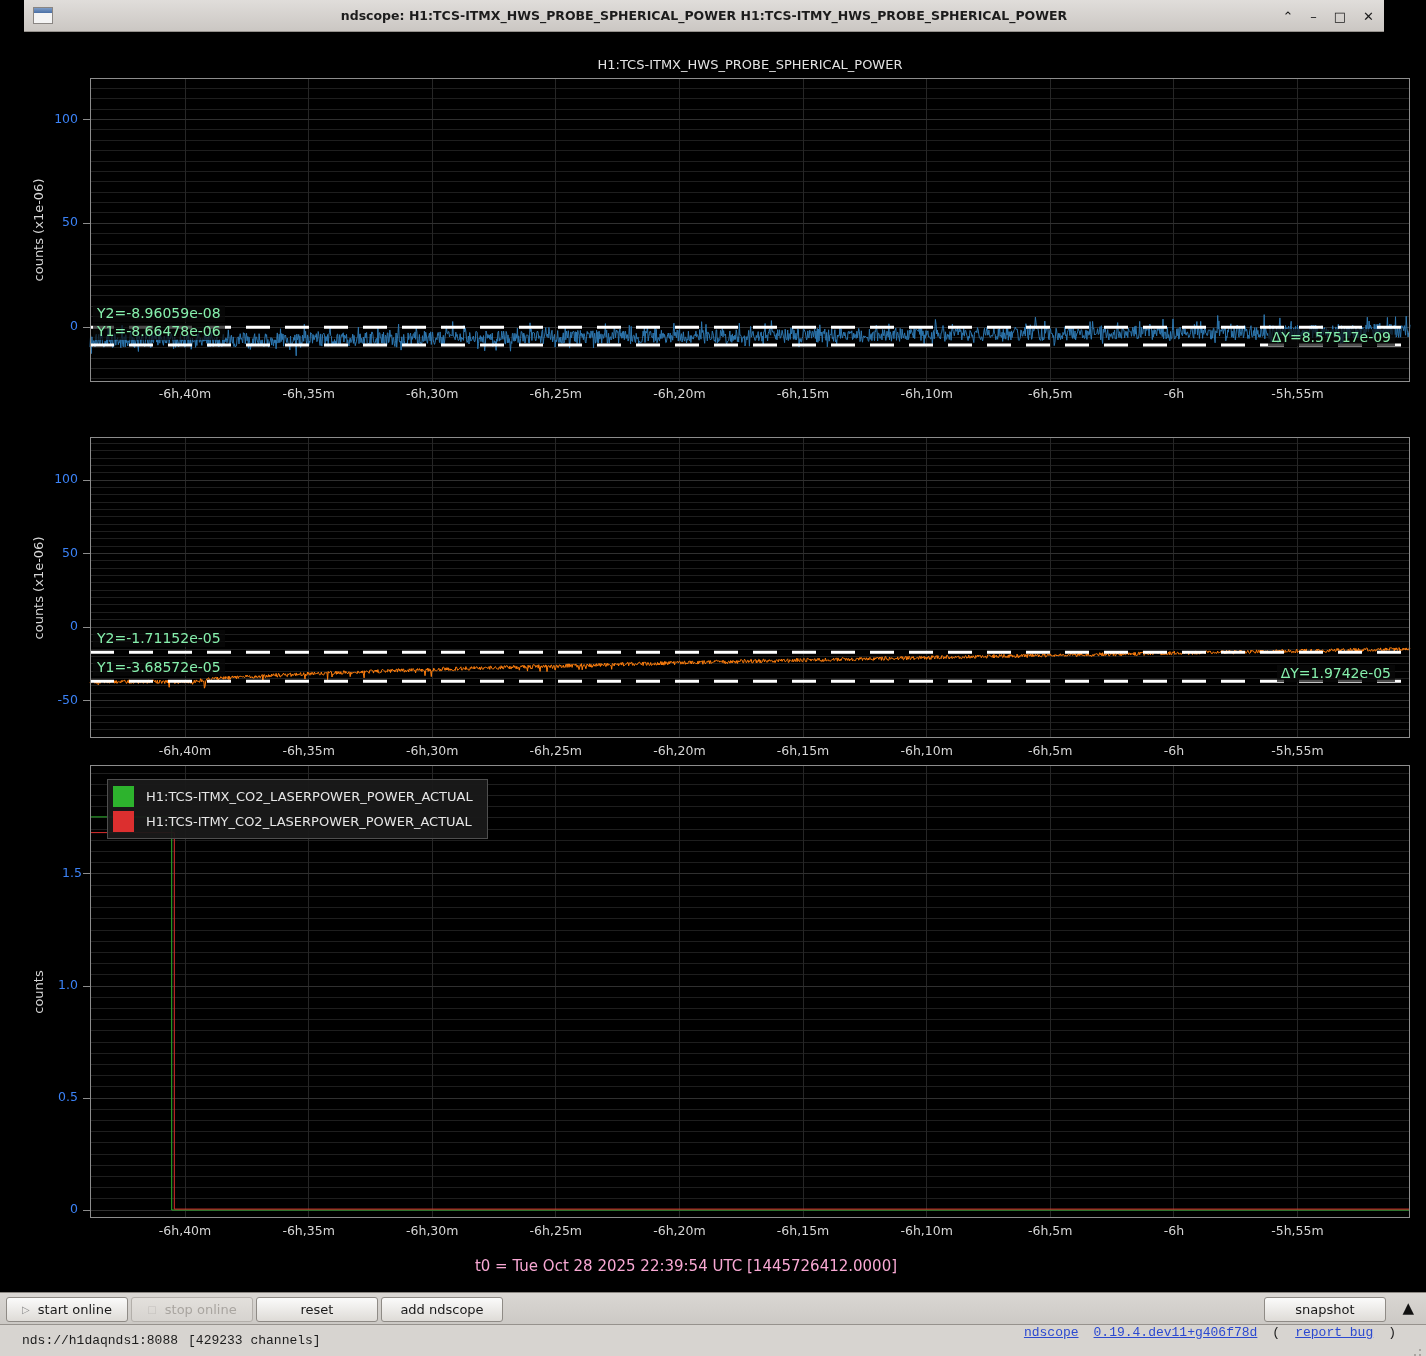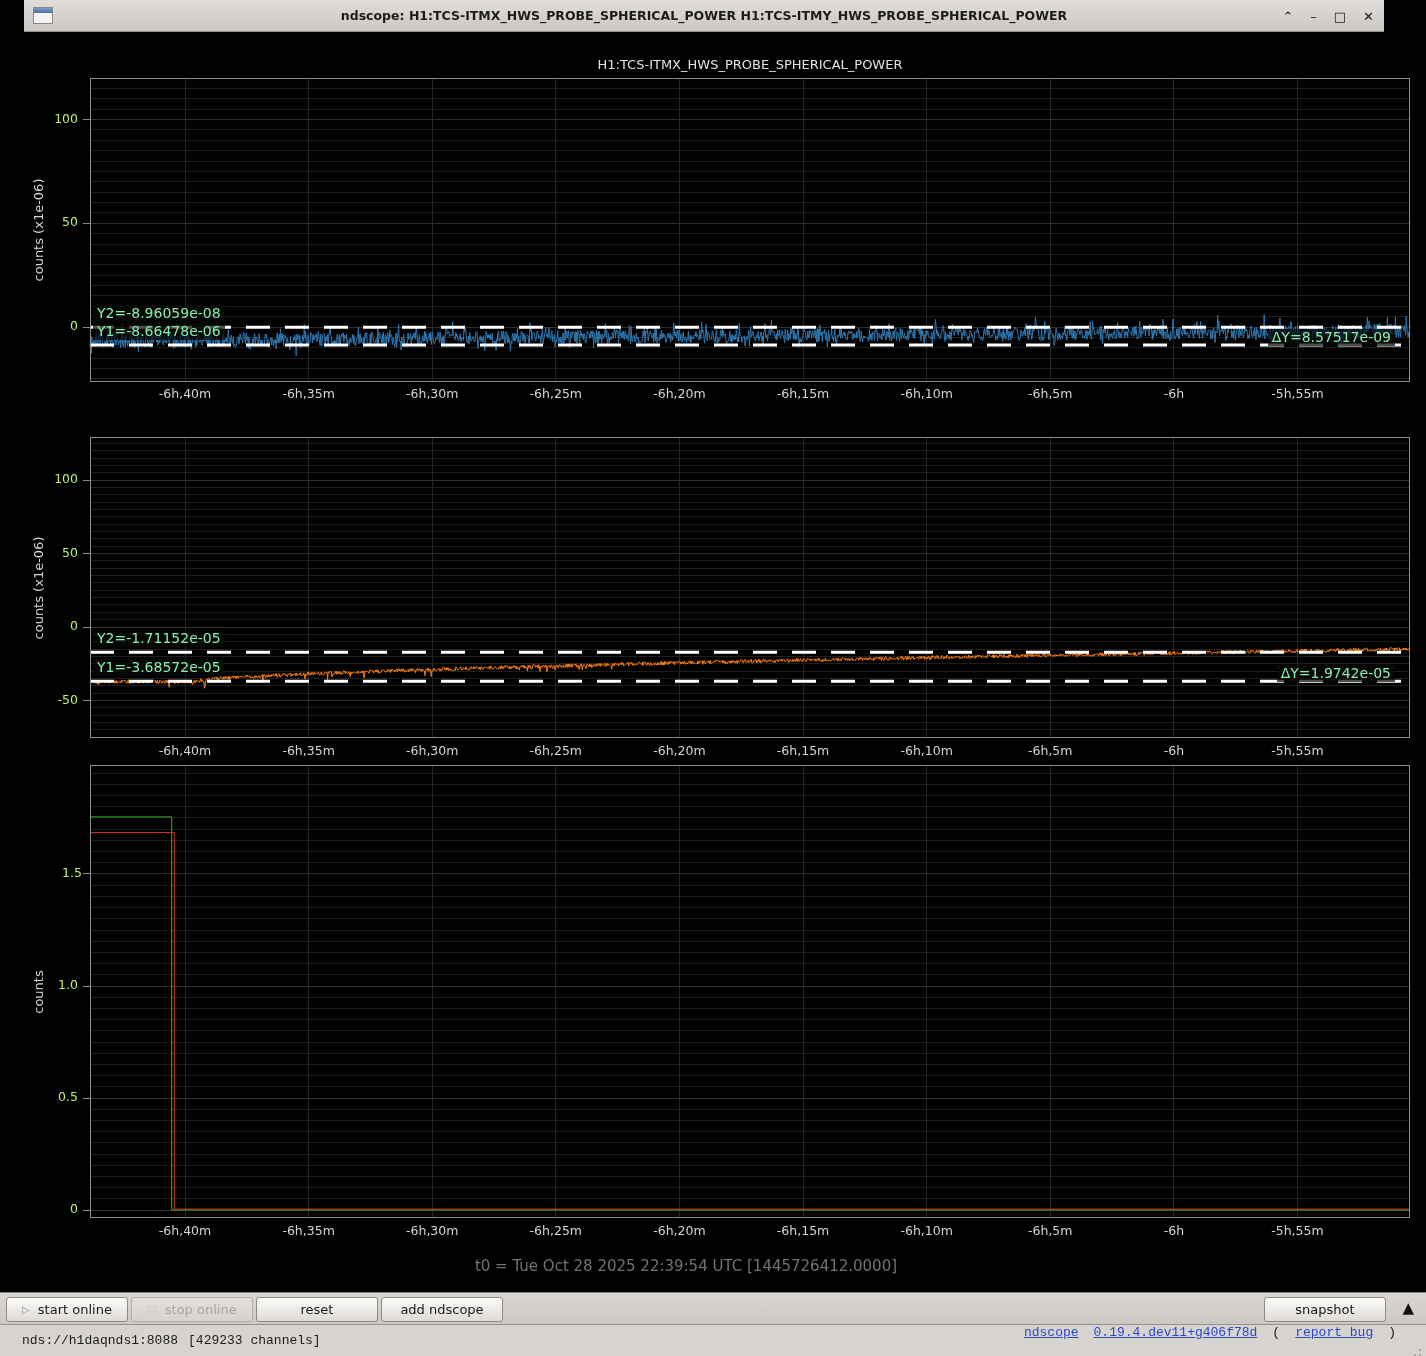--- a/index.html
+++ b/index.html
@@ -14,31 +14,31 @@
   .winicon{position:absolute;left:9px;top:7px;width:20px;height:17px;background:#f4f4f4;
            border:1px solid #8a8683;box-sizing:border-box;}
   .winicon::before{content:"";position:absolute;left:0;top:0;right:0;height:5px;background:linear-gradient(#7d9cc6,#4a6fa5);}
   .wincontrols{position:absolute;right:10px;top:0;height:32px;display:flex;align-items:center;gap:17px;
            font-size:13px;color:#1a1a1a;}
   .wincontrols span{cursor:default;}
   
   .plot-title{position:absolute;left:90px;width:1320px;text-align:center;font-size:13px;color:#e2e2e2;}
   .ylab{position:absolute;font-size:13px;color:#d6d6d6;transform:translate(-50%,-50%) rotate(-90deg);white-space:nowrap;}
   .xtick{position:absolute;width:90px;text-align:center;font-size:12.5px;color:#d6d6d6;}
-  .ytick{position:absolute;width:70px;text-align:right;font-size:12.5px;color:#bef264;}
+  .ytick{position:absolute;width:70px;text-align:right;font-size:12.5px;color:#3b82f6;}
   .cursor-label{position:absolute;font-size:14px;color:#86efac;background:rgba(8,8,8,.72);
                 padding:0 4px 1px 4px;white-space:nowrap;z-index:5;}
   
   .legend{position:absolute;left:107px;top:779px;background:rgba(25,25,25,.94);border:1px solid #4f4f4f;
           padding:4px 14px 4px 5px;z-index:6;}
   .legend-row{display:flex;align-items:center;height:25px;gap:12px;}
   .swatch{width:21px;height:21px;display:inline-block;}
   .legend-label{font-size:13px;color:#e6e6e6;white-space:nowrap;}
   
-  .t0{position:absolute;left:0;top:1257px;width:1372px;text-align:center;font-size:15px;color:#737373;}
+  .t0{position:absolute;left:0;top:1257px;width:1372px;text-align:center;font-size:15px;color:#f9a8d4;}
   .toolbar{position:absolute;left:0;top:1292px;width:1426px;height:32px;
            background:linear-gradient(#dad7d3,#ccc9c5);border-top:1px solid #8a8681;box-sizing:border-box;}
   .btn-group{position:absolute;left:6px;top:4px;display:flex;gap:3px;}
   .btn{height:23px;min-width:96px;padding:0 12px;display:flex;align-items:center;justify-content:center;gap:8px;
        font-family:"DejaVu Sans",sans-serif;font-size:13px;color:#1a1a1a;
        background:linear-gradient(#fbfbfa,#dedbd7);border:1px solid #8f8b86;border-radius:3px;cursor:default;}
   .btn .glyph{font-size:10px;color:#8d8d8d;}
   .btn.disabled{color:#a9a5a0;background:linear-gradient(#e3e0dc,#d6d3cf);border-color:#b3afaa;}
   .btn.disabled .glyph{color:#c4c1bd;}
   .btn-snapshot{position:absolute;right:40px;top:4px;}
@@ -75,20 +75,30 @@
     <div class="ylab" style="left:38px;top:588px;">counts (x1e-06)</div>
     <div class="ylab" style="left:38px;top:992px;">counts</div>
 
     <div class="cursor-label" style="left: 93px; top: 305.196px;">Y2=-8.96059e-08</div>
     <div class="cursor-label" style="left: 93px; top: 322.99px;">Y1=-8.66478e-06</div>
     <div class="cursor-label" style="right: 31px; top: 328.99px;">ΔY=8.57517e-09</div>
     <div class="cursor-label" style="left: 93px; top: 630.19px;">Y2=-1.71152e-05</div>
     <div class="cursor-label" style="left: 93px; top: 659.206px;">Y1=-3.68572e-05</div>
     <div class="cursor-label" style="right: 31px; top: 665.206px;">ΔY=1.9742e-05</div>
 
+    <div class="legend">
+      <div class="legend-row">
+        <span class="swatch" style="background: rgb(45, 179, 45);"></span>
+        <span class="legend-label">H1:TCS-ITMX_CO2_LASERPOWER_POWER_ACTUAL</span>
+      </div>
+      <div class="legend-row">
+        <span class="swatch" style="background: rgb(220, 47, 47);"></span>
+        <span class="legend-label">H1:TCS-ITMY_CO2_LASERPOWER_POWER_ACTUAL</span>
+      </div>
+    </div>
 
     <div class="t0">t0 = Tue Oct 28 2025 22:39:54 UTC [1445726412.0000]</div>
   <svg width="1320" height="304" viewBox="0 0 1320 304" style="position: absolute; left: 90px; top: 78px; overflow: visible;">
         <line x1="0" y1="300.8873720136519" x2="1320" y2="300.8873720136519" stroke="#1e1e1e" stroke-width="1" shape-rendering="crispEdges"></line>
         <line x1="0" y1="290.5119453924915" x2="1320" y2="290.5119453924915" stroke="#1e1e1e" stroke-width="1" shape-rendering="crispEdges"></line>
         <line x1="0" y1="280.13651877133105" x2="1320" y2="280.13651877133105" stroke="#1e1e1e" stroke-width="1" shape-rendering="crispEdges"></line>
         <line x1="0" y1="269.76109215017067" x2="1320" y2="269.76109215017067" stroke="#1e1e1e" stroke-width="1" shape-rendering="crispEdges"></line>
         <line x1="0" y1="259.3856655290102" x2="1320" y2="259.3856655290102" stroke="#1e1e1e" stroke-width="1" shape-rendering="crispEdges"></line>
         <line x1="0" y1="249.0102389078498" x2="1320" y2="249.0102389078498" stroke="#1e1e1e" stroke-width="1" shape-rendering="crispEdges"></line>
         <line x1="0" y1="238.63481228668942" x2="1320" y2="238.63481228668942" stroke="#1e1e1e" stroke-width="1" shape-rendering="crispEdges"></line>

